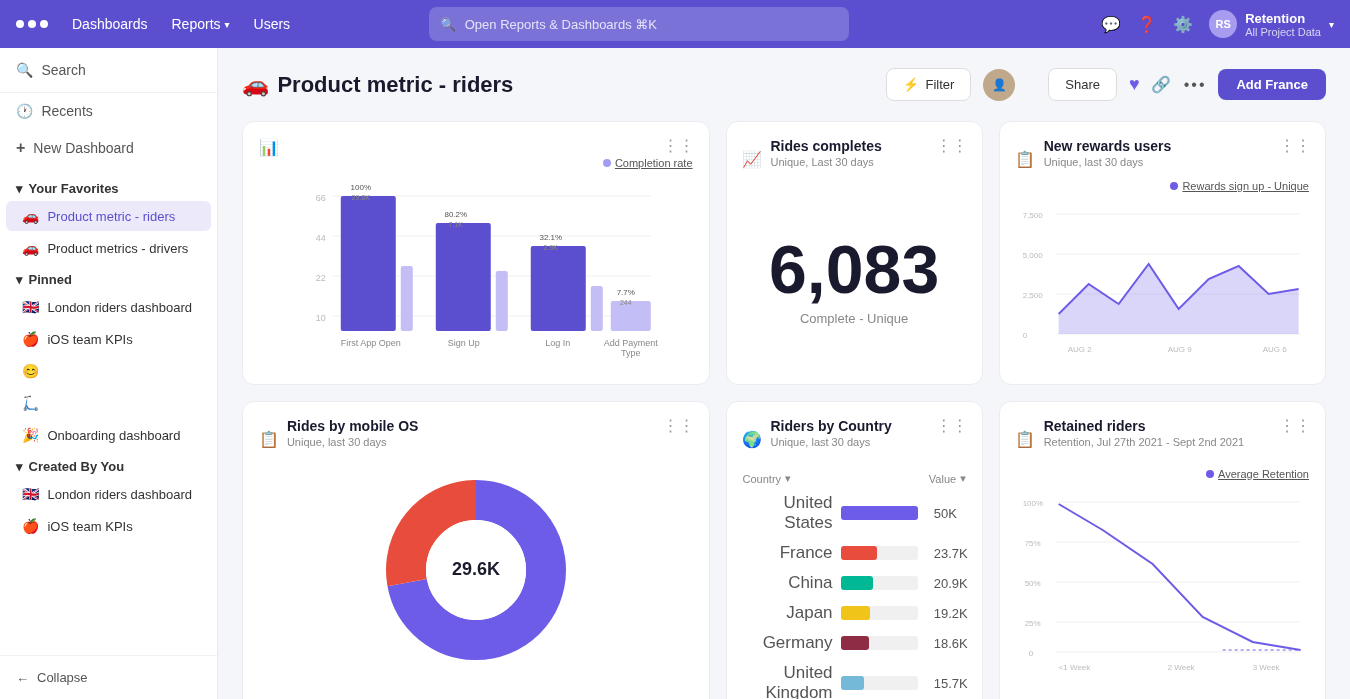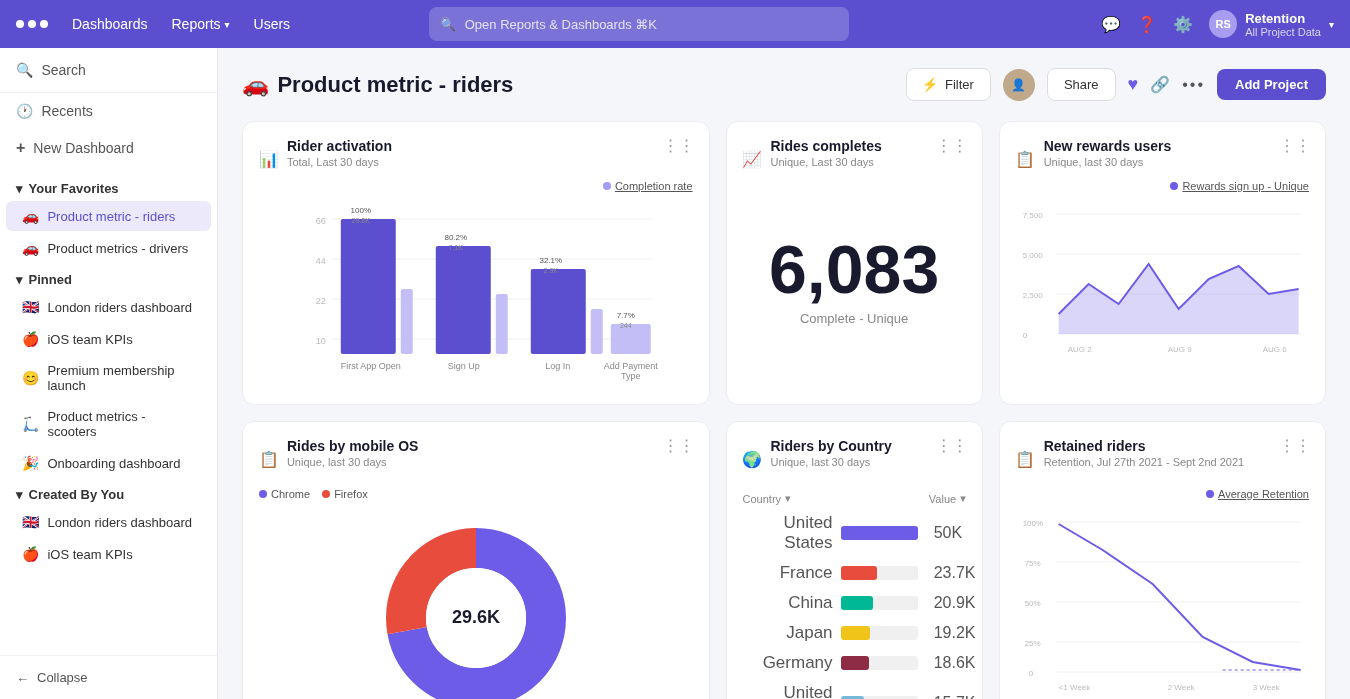--- a/index.html
+++ b/index.html
@@ -66,21 +66,21 @@
       display: flex; align-items: center; justify-content: space-between; margin-bottom: 20px;
     }
     .main-title { display: flex; align-items: center; gap: 8px; font-size: 22px; font-weight: 700; color: #1a1a2e; }
     .main-actions { display: flex; align-items: center; gap: 12px; }
     .btn-filter {
       display: flex; align-items: center; gap: 6px; padding: 8px 16px;
       border: 1px solid #ddd; border-radius: 8px; background: white; font-size: 13px; cursor: pointer; color: #333;
     }
     .btn-share {
       display: flex; align-items: center; gap: 6px; padding: 8px 16px;
-      border: 1px solid #ddd; border-radius: 8px; background: white; font-size: 13px; cursor: pointer; color: #333;
+      border: 1px solid #ddd; border-radius: 8px; background: white; font-size: 13px; cursor: pointer; color: #333; margin-left: 21px;
     }
     .btn-add-report {
       padding: 8px 18px; border-radius: 8px; background: #5b4fcf; color: white;
       font-size: 13px; font-weight: 600; cursor: pointer; border: none;
     }
     .user-avatar-small {
       width: 32px; height: 32px; border-radius: 50%; background: #c0a88a;
       display: flex; align-items: center; justify-content: center; color: white; font-size: 12px;
     }
     .icon-heart { color: #6c5ce7; font-size: 18px; }
@@ -108,21 +108,21 @@
 
     
     .donut-wrapper { display: flex; align-items: center; justify-content: center; height: 220px; position: relative; }
     .donut-legend { display: flex; gap: 12px; font-size: 11px; color: #555; margin-bottom: 8px; }
 
     
     .h-bar-row { display: flex; align-items: center; gap: 8px; margin-bottom: 10px; }
     .h-bar-label { font-size: 17px; color: #555; width: 90px; text-align: right; flex-shrink: 0; }
     .h-bar-track { flex: 1; height: 14px; border-radius: 3px; position: relative; }
     .h-bar-fill { height: 100%; border-radius: 3px; }
-    .h-bar-value { font-size: 16px; color: #555; width: 40px; flex-shrink: 0; padding-left: 8px; }
+    .h-bar-value { font-size: 13px; color: #555; width: 40px; flex-shrink: 0; padding-left: 8px; }
     .h-bar-header { display: flex; justify-content: space-between; align-items: center; margin-bottom: 8px; gap: 30px; }
     .h-bar-col-header { font-size: 11px; color: #888; display: flex; align-items: center; gap: 4px; cursor: pointer; }
 
     
     .chevron { font-size: 10px; }
   </style>
 </head>
 <body>
 
 <nav class="topnav">
@@ -192,25 +192,23 @@
     <div class="sidebar-item">
       <span class="sidebar-emoji">🇬🇧</span>
       <span>London riders dashboard</span>
     </div>
     <div class="sidebar-item">
       <span class="sidebar-emoji">🍎</span>
       <span>iOS team KPIs</span>
     </div>
     <div class="sidebar-item">
       <span class="sidebar-emoji">😊</span>
-      <span>Premium membership launch</span>
     </div>
     <div class="sidebar-item">
       <span class="sidebar-emoji">🛴</span>
-      <span>Product metrics - scooters</span>
     </div>
     <div class="sidebar-item">
       <span class="sidebar-emoji">🎉</span>
       <span>Onboarding dashboard</span>
     </div>
 
     <div class="sidebar-section-header">
       <span>▾</span>
       <span>Created By You</span>
     </div>
@@ -241,33 +239,29 @@
           <span>⚡</span>
           <span>Filter</span>
         </button>
         <div class="user-avatar-small">👤</div>
         <button class="btn-share">
           <span>Share</span>
         </button>
         <span class="icon-heart">♥</span>
         <span class="icon-link">🔗</span>
         <span class="icon-more">•••</span>
-        <button class="btn-add-report">Add Project</button>
+        <button class="btn-add-report">Add France</button>
       </div>
     </div>
 
     <div class="dashboard-grid">
 
       <div class="card">
         <div style="display:flex; align-items:center; gap:8px;">
           <span style="font-size:16px; color:#e74c3c;">📊</span>
-          <div>
-            <div class="card-title">Rider activation</div>
-            <div class="card-subtitle">Total, Last 30 days</div>
-          </div>
         </div>
         <span class="card-menu">⋮⋮</span>
         <div style="display:flex; justify-content:flex-end; margin-bottom:4px;">
           <div class="chart-legend">
             <span><span class="legend-dot" style="background:#a29cf4;"></span><span>Completion rate</span></span>
           </div>
         </div>
         
         <svg viewBox="0 0 360 180" width="100%" height="180">
 
@@ -359,24 +353,20 @@
 
       <div class="card">
         <div style="display:flex; align-items:center; gap:8px;">
           <span style="font-size:16px; color:#5b4fcf;">📋</span>
           <div>
             <div class="card-title">Rides by mobile OS</div>
             <div class="card-subtitle">Unique, last 30 days</div>
           </div>
         </div>
         <span class="card-menu">⋮⋮</span>
-        <div class="donut-legend" style="margin-top:8px;">
-          <span><span class="legend-dot" style="background:#6c5ce7;"></span><span>Chrome</span></span>
-          <span><span class="legend-dot" style="background:#e74c3c;"></span><span>Firefox</span></span>
-        </div>
         <div class="donut-wrapper">
           <svg viewBox="0 0 200 200" width="200" height="200">
 
             <circle cx="100" cy="100" r="70" fill="none" stroke="#6c5ce7" stroke-width="40" stroke-dasharray="316.67 439.82" stroke-dashoffset="0" transform="rotate(-90 100 100)"></circle>
             <circle cx="100" cy="100" r="70" fill="none" stroke="#e74c3c" stroke-width="40" stroke-dasharray="123.15 439.82" stroke-dashoffset="-316.67" transform="rotate(-90 100 100)"></circle>
             <circle cx="100" cy="100" r="50" fill="white"></circle>
             <text x="100" y="105" text-anchor="middle" font-size="18" font-weight="bold" fill="#1a1a2e">29.6K</text>
           </svg>
         </div>
       </div>

